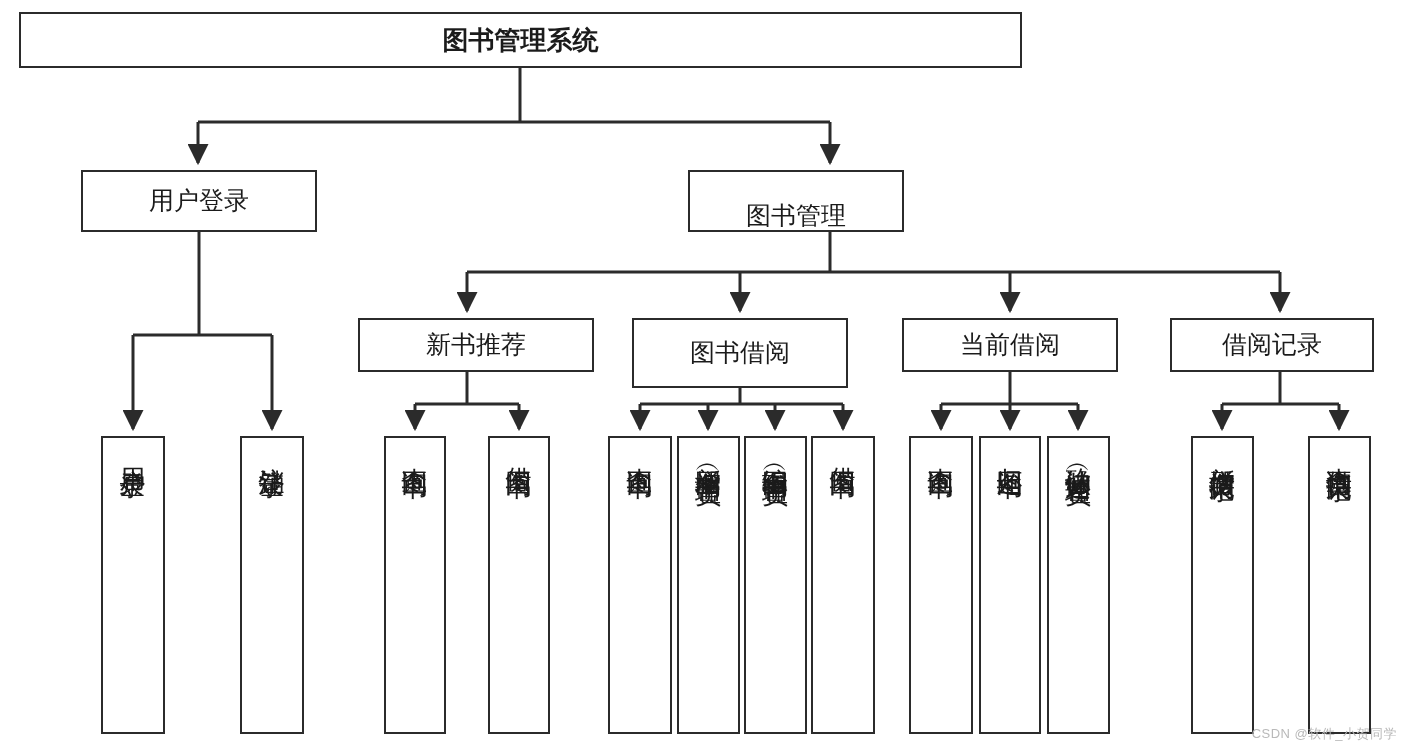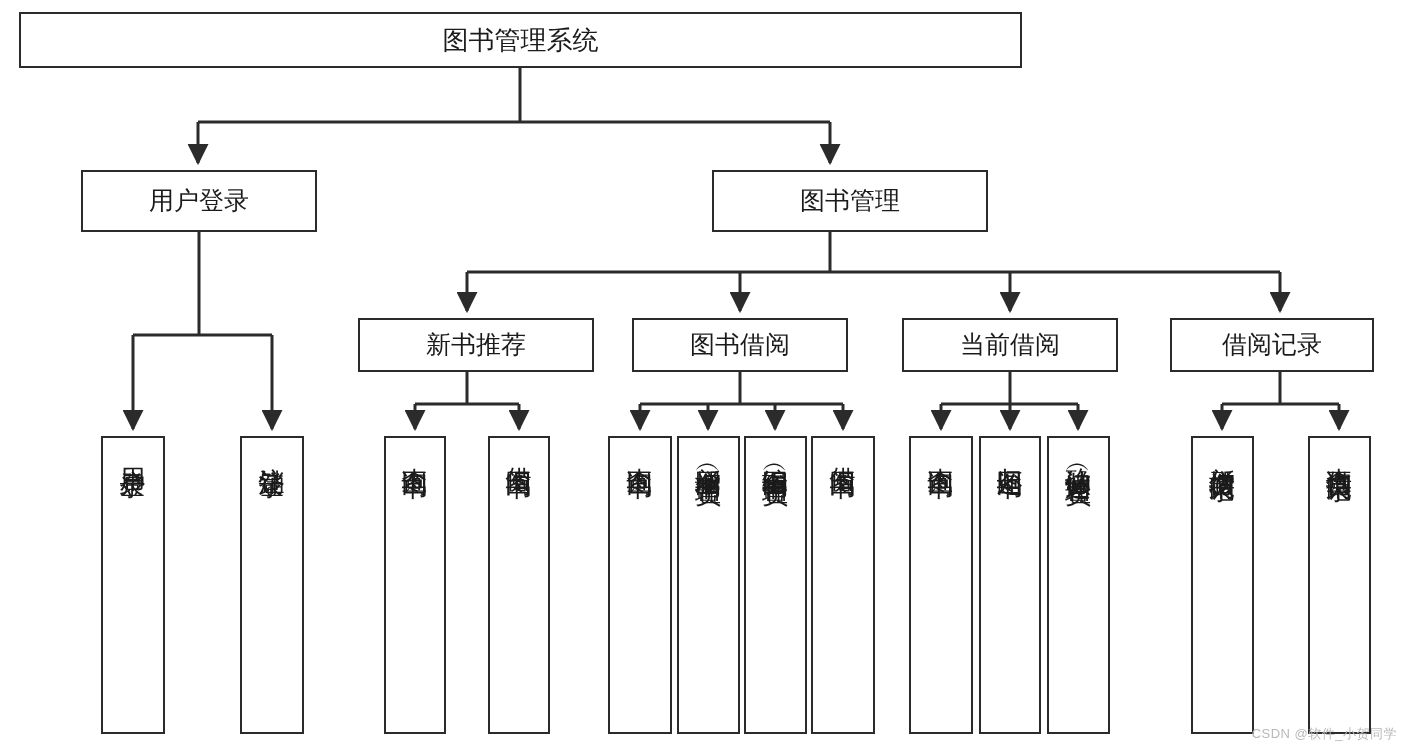--- a/index.html
+++ b/index.html
@@ -41,20 +41,21 @@
     text-align: center;
     line-height: 1.18;
     white-space: nowrap;
   }
   
   .node.h .label {
     font-size: 25px;
   }
   .node.root .label {
     font-size: 26px;
+    font-weight: bold;
   }
   
   .node.v {
     align-items: flex-start;
     justify-content: center;
     padding-top: 9px;
   }
   .node.v .label {
     writing-mode: vertical-rl;
     text-orientation: upright;
@@ -129,28 +130,28 @@
     </g>
   </svg>
 
   <div class="node h root" style="left:19px; top:12px; width:1003px; height:56px;">
     <span class="label">图书管理系统</span>
   </div>
 
   <div class="node h" style="left:81px; top:170px; width:236px; height:62px;">
     <span class="label">用户登录</span>
   </div>
-  <div class="node h" style="left:712px; top:170px; width:276px; height:62px;">
+  <div class="node h" style="left:688px; top:170px; width:216px; height:62px;align-items:flex-end;">
     <span class="label">图书管理</span>
   </div>
 
   <div class="node h" style="left:358px; top:318px; width:236px; height:54px;">
     <span class="label">新书推荐</span>
   </div>
-  <div class="node h" style="left:632px; top:318px; width:216px; height:54px;">
+  <div class="node h" style="left:632px; top:318px; width:216px; height:70px;">
     <span class="label">图书借阅</span>
   </div>
   <div class="node h" style="left:902px; top:318px; width:216px; height:54px;">
     <span class="label">当前借阅</span>
   </div>
   <div class="node h" style="left:1170px; top:318px; width:204px; height:54px;">
     <span class="label">借阅记录</span>
   </div>
 
   <div class="node v" style="left:101px; top:436px; width:64px; height:298px;">

